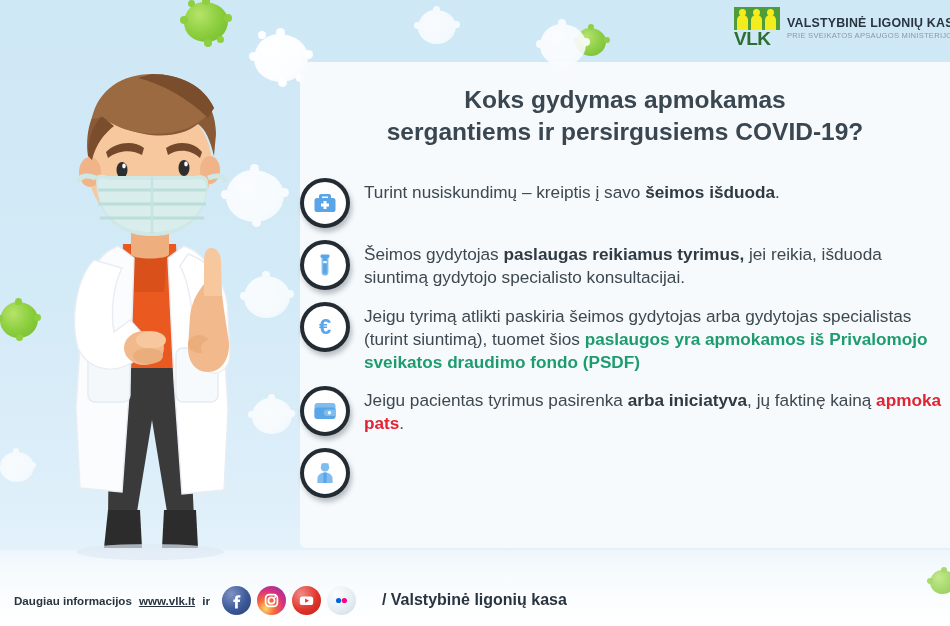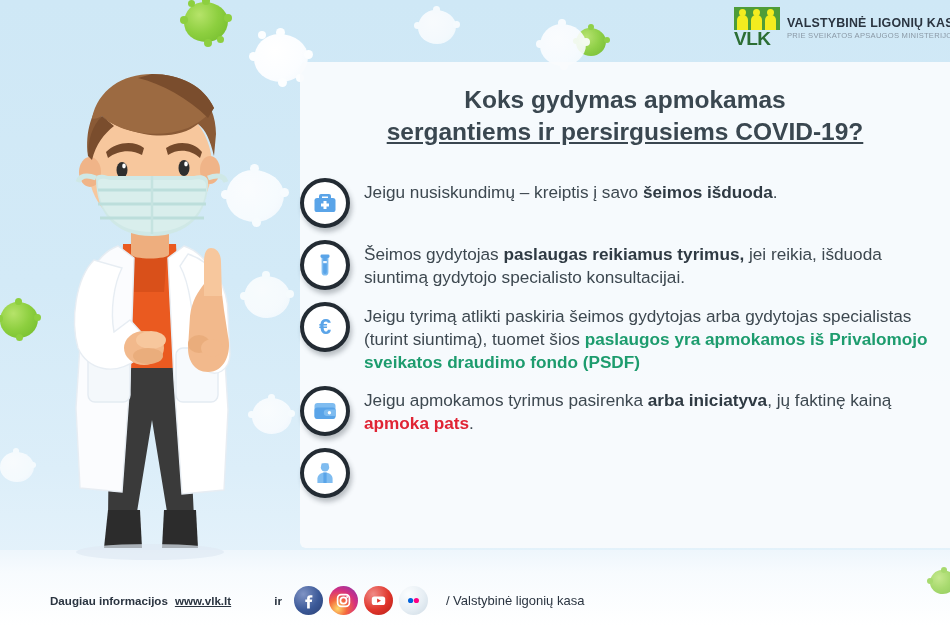--- a/index.html
+++ b/index.html
@@ -150,21 +150,21 @@
     position: absolute;
     left: 300px;
     top: 84px;
     width: 650px;
     text-align: center;
     font-size: 24.5px;
     font-weight: bold;
     color: #3a4750;
     line-height: 1.3;
   }
-  .panel-title .l2 { display: block; text-decoration: underline; }
+  .panel-title .l2 { display: block; }
 
   
   .bullets {
     position: absolute;
     left: 300px;
     top: 178px;
     width: 660px;
   }
   .bullet {
     display: flex;
@@ -217,21 +217,20 @@
     display: flex;
     align-items: center;
     margin-left: 14px;
     gap: 7px;
   }
   .footer-text {
     font-size: 11.6px;
     font-weight: bold;
     color: #2a3440;
     white-space: nowrap;
-    margin-left: 36px;
   }
   .footer-link {
     font-size: 11.6px;
     font-weight: bold;
     color: #2a3440;
     text-decoration: underline;
     white-space: nowrap;
   }
   .social-row { display: flex; align-items: center; gap: 6px; margin: 0 5px; }
   .social {
@@ -242,25 +241,25 @@
     align-items: center;
     justify-content: center;
     position: relative;
   }
   .social.fb { background: radial-gradient(circle at 32% 28%, #7f93c4 0%, #3b5998 55%, #2b3f73 100%); }
   .social.ig { background: radial-gradient(circle at 30% 78%, #fdd86a 0%, #f4693c 30%, #d6317f 60%, #7b34b5 100%); }
   .social.yt { background: radial-gradient(circle at 32% 28%, #f08a86 0%, #e0352b 55%, #b51f19 100%); }
   .social.fl { background: radial-gradient(circle at 32% 28%, #fbfdfe 0%, #e6eef4 55%, #ccd9e3 100%); }
   .social svg { display:block; }
   .handle {
-    font-size: 13px;
-    font-weight: normal;
+    font-size: 16px;
+    font-weight: bold;
     color: #2a3440;
     white-space: nowrap;
-    margin-left: 6px;
+    margin-left: 14px;
   }
   .footer-right {
     position: absolute;
     right: 10px;
     font-size: 11.6px;
     font-weight: bold;
     color: #2a3440;
     white-space: nowrap;
   }
 </style>
@@ -458,21 +457,21 @@
     <div class="bullet b1">
       <div class="bullet-icon">
         <svg width="26" height="26" viewBox="0 0 26 26">
           <path d="M9 4 h8 a2 2 0 0 1 2 2 v2 h-3 V6.6 h-6 V8 H7 V6 a2 2 0 0 1 2 -2 z" fill="#5aa4e8"></path>
           <rect x="2.5" y="8" width="21" height="14" rx="2.6" fill="#5aa4e8"></rect>
           <rect x="11.5" y="11" width="3" height="8" fill="#ffffff"></rect>
           <rect x="9" y="13.5" width="8" height="3" fill="#ffffff"></rect>
         </svg>
       </div>
       <div class="bullet-text">
-        <span>Jeigu nusiskundimų – kreiptis į savo </span><b>šeimos išduoda</b><span>.</span>
+        <span>Turint nusiskundimų – kreiptis į savo </span><b>šeimos išduoda</b><span>.</span>
       </div>
     </div>
 
     <div class="bullet b2">
       <div class="bullet-icon">
         <svg width="26" height="26" viewBox="0 0 26 26">
           <rect x="8.5" y="2.5" width="9" height="3.4" rx="1.3" fill="#5aa4e8"></rect>
           <path d="M9.6 6 h6.8 v14.2 a3.4 3.4 0 0 1 -6.8 0 Z" fill="#7fbcf0"></path>
           <path d="M11.2 6 h3.6 v14.2 a1.8 1.8 0 0 1 -3.6 0 Z" fill="#5aa4e8"></path>
           <rect x="11.2" y="9" width="3.6" height="2.2" fill="#eef6fd"></rect>
@@ -497,21 +496,21 @@
     <div class="bullet b4">
       <div class="bullet-icon">
         <svg width="26" height="26" viewBox="0 0 26 26">
           <rect x="2.5" y="5" width="21" height="16" rx="3" fill="#7fbcf0"></rect>
           <rect x="2.5" y="9.6" width="21" height="11.4" rx="3" fill="#5aa4e8"></rect>
           <path d="M15 11.6 h8.5 v6.4 H15 a3.2 3.2 0 0 1 0 -6.4 z" fill="#7fbcf0"></path>
           <circle cx="17.4" cy="14.8" r="1.7" fill="#ffffff"></circle>
         </svg>
       </div>
       <div class="bullet-text">
-        <span>Jeigu apmokamos tyrimus pasirenka </span><b>arba iniciatyva</b><span>, jų faktinę kainą </span><span class="red">apmoka pats</span><span>.</span>
+        <span>Jeigu pacientas tyrimus pasirenka </span><b>arba iniciatyva</b><span>, jų faktinę kainą </span><span class="red">apmoka pats</span><span>.</span>
       </div>
     </div>
 
     <div class="bullet b5">
       <div class="bullet-icon">
         <svg width="26" height="26" viewBox="0 0 26 26">
           <path d="M9.6 3.6 h6.8 v3.2 a3.4 3.4 0 0 1 -6.8 0 Z" fill="#5aa4e8"></path>
           <circle cx="13" cy="7.4" r="4.2" fill="#7fbcf0"></circle>
           <path d="M5.4 23 v-4.4 c0-3.6 3.4-6.2 7.6-6.2 s7.6 2.6 7.6 6.2 V23 Z" fill="#7fbcf0"></path>
           <path d="M11.4 12.6 h3.2 V23 h-3.2 z" fill="#5aa4e8"></path>

